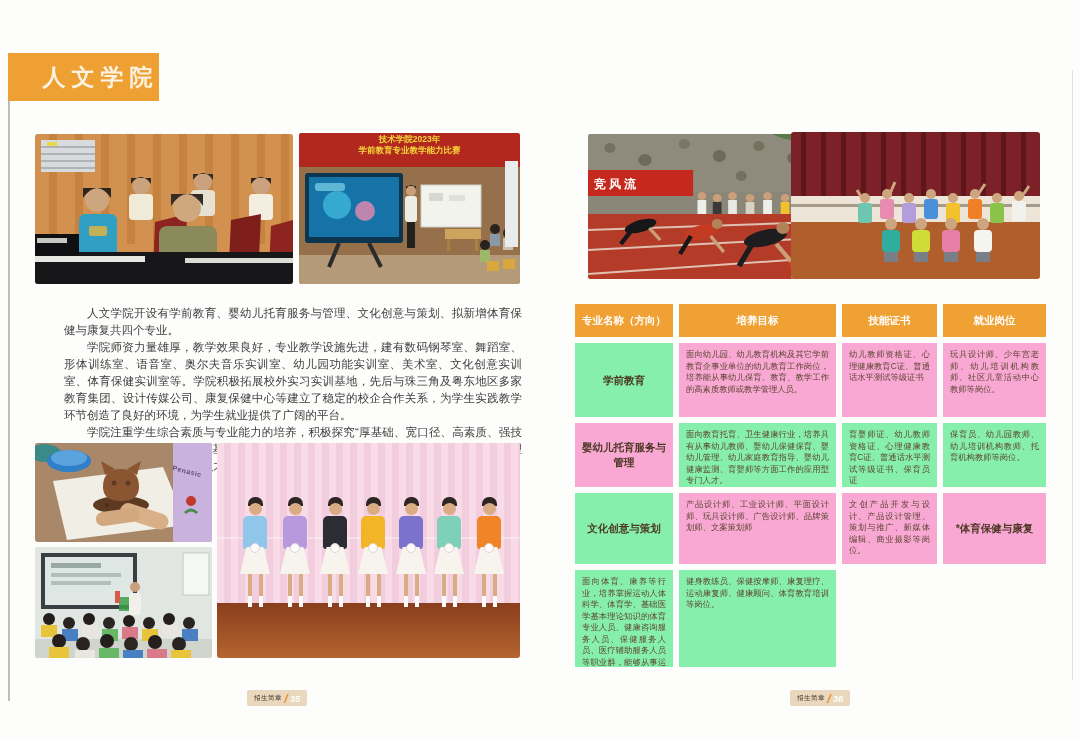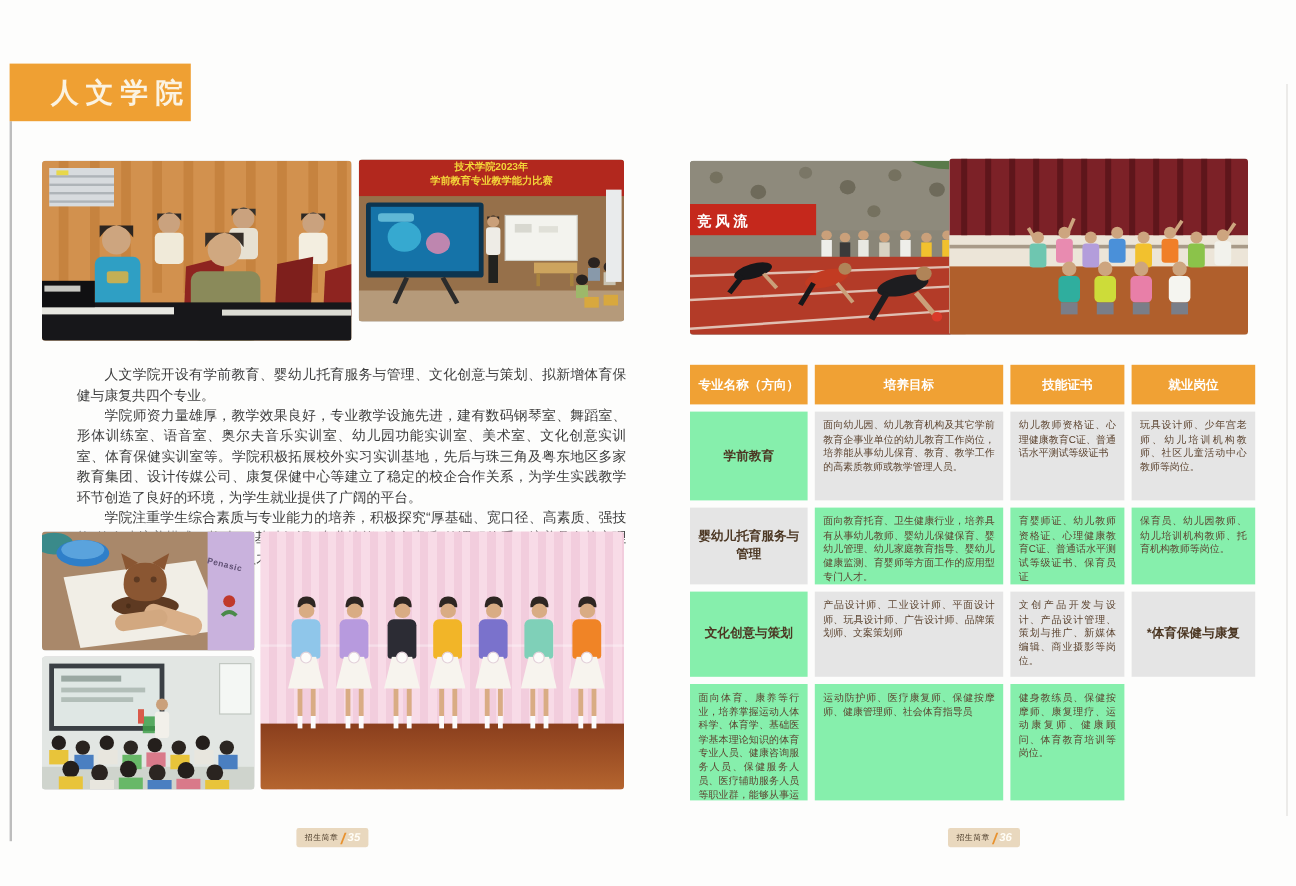--- a/index.html
+++ b/index.html
@@ -13,22 +13,22 @@
 
   
   .title-banner { position:absolute; left:8px; top:53px; width:151px; height:48px; background:#efa033;
     display:flex; align-items:center; justify-content:center; }
   .title-banner span { color:#fbf3e2; font-size:23px; font-weight:bold; letter-spacing:6px; padding-left:6px;margin-left:28px; }
 
   
   .photo { position:absolute; border-radius:3px; overflow:hidden; background:#ccc; }
   .photo svg { display:block; width:100%; height:100%; }
   .photo-piano { left:35px; top:134px; width:258px; height:150px; }
-  .photo-competition { left:299px; top:133px; width:221px; height:135px; }
-  .photo-sprint { left:575px; top:134px; width:231px; height:145px; }
+  .photo-competition { left:299px; top:133px; width:221px; height:151px; }
+  .photo-sprint { left:588px; top:134px; width:231px; height:145px; }
   .photo-dance { left:791px; top:132px; width:249px; height:147px; }
   .photo-clay { left:35px; top:443px; width:177px; height:99px; }
   .photo-kids { left:35px; top:547px; width:177px; height:111px; }
   .photo-team { left:217px; top:443px; width:303px; height:215px;
     background:repeating-linear-gradient(90deg,#f8dbe7 0 7px,#f2cddd 7px 14px); }
 
   .comp-banner-text { position:absolute; top:1px; left:0; right:0; text-align:center;
     color:#f3d639; font-size:8.5px; font-weight:bold; line-height:11px; }
   .sprint-banner-text { position:absolute; top:42px; left:6px; color:#fff; font-size:12px;
     font-weight:bold; letter-spacing:3px; }
@@ -59,21 +59,21 @@
   .major-table { position:absolute; left:575px; top:304px; width:465px; display:grid;
     grid-template-columns:98px 157px 95px 103px; grid-template-rows:33px 74px 64px 71px 97px;
     gap:6px 6px; }
   .th { background:#f0a134; color:#fff; font-size:10.5px; font-weight:bold;
     display:flex; align-items:center; justify-content:center;text-align:center; }
   .cell { font-size:8.3px; line-height:11.5px; color:#5d4531; padding:6px 7px;
     text-align:justify; overflow:hidden; }
   .name-cell { display:flex; align-items:center; justify-content:center; text-align:center;
     font-size:10.5px; font-weight:600; color:#4c3723; line-height:15px; padding:3px; }
   .bg-dark { background:#86efac; }
-  .bg-light { background:#e5e5e5; }
+  .bg-light { background:#f9a8d4; }
 
   
   .footer-badge { position:absolute; top:690px; height:16px; display:flex; align-items:center;
     background:#e9d8be; border-radius:2px; padding:0 7px; }
   .footer-left { left:247px; }
   .footer-right { left:790px; }
   .f-label { font-size:6.5px; color:#4a3a28; letter-spacing:.5px; filter:blur(.4px); }
   .f-slash { color:#e8912d; font-weight:bold; font-style:italic; font-size:13px; margin:0 2px; }
   .f-num { color:#fffdf6; font-size:9.5px; font-weight:bold; font-style:italic; }
 </style>
@@ -500,21 +500,20 @@
     <div class="cell bg-dark">面向教育托育、卫生健康行业，培养具有从事幼儿教师、婴幼儿保健保育、婴幼儿管理、幼儿家庭教育指导、婴幼儿健康监测、育婴师等方面工作的应用型专门人才。</div>
     <div class="cell bg-dark">育婴师证、幼儿教师资格证、心理健康教育C证、普通话水平测试等级证书、保育员证</div>
     <div class="cell bg-dark">保育员、幼儿园教师、幼儿培训机构教师、托育机构教师等岗位。</div>
 
     <div class="cell name-cell bg-dark">文化创意与策划</div>
     <div class="cell bg-light">产品设计师、工业设计师、平面设计师、玩具设计师、广告设计师、品牌策划师、文案策划师</div>
     <div class="cell bg-light">文创产品开发与设计、产品设计管理、策划与推广、新媒体编辑、商业摄影等岗位。</div>
 
     <div class="cell name-cell bg-light">*体育保健与康复</div>
     <div class="cell bg-dark">面向体育、康养等行业，培养掌握运动人体科学、体育学、基础医学基本理论知识的体育专业人员、健康咨询服务人员、保健服务人员、医疗辅助服务人员等职业群，能够从事运动康复、体能康复、运动保健、传统保健康复、健康指导与管理等工作的高素质技术技能人才。</div>
-    <div class="cell bg-dark">运动防护师、医疗康复师、保健按摩师、健康管理师、社会体育指导员</div>
     <div class="cell bg-dark">健身教练员、保健按摩师、康复理疗、运动康复师、健康顾问、体育教育培训等岗位。</div>
   </div>
 
   <div class="footer-badge footer-right">
     <span class="f-label">招生简章</span>
     <span class="f-slash">/</span>
     <span class="f-num">36</span>
   </div>
 
 </div>

